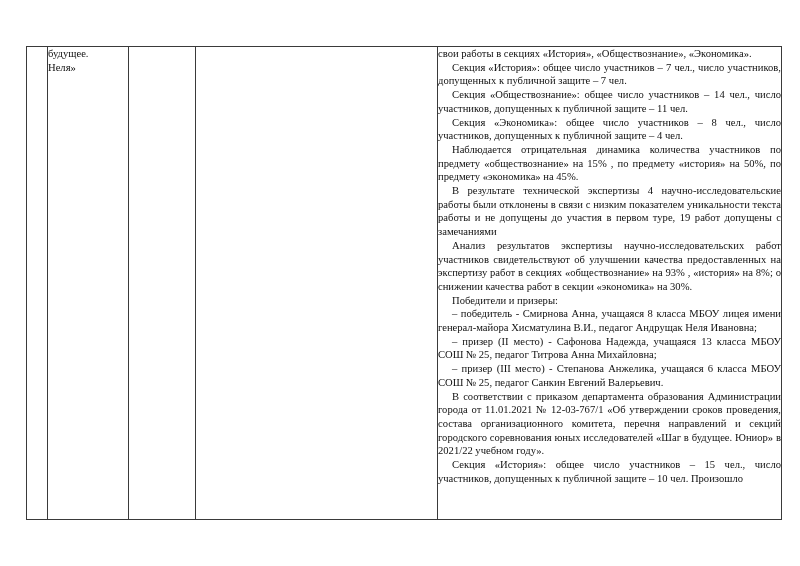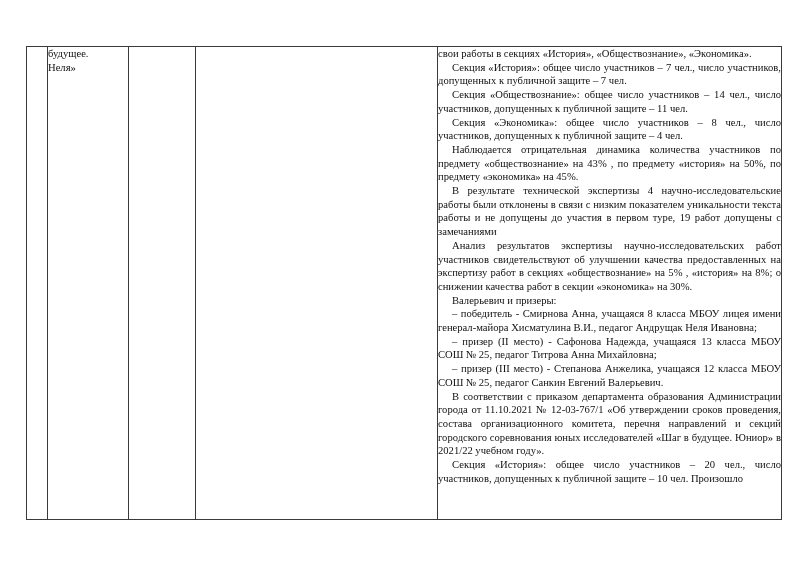--- a/index.html
+++ b/index.html
@@ -80,26 +80,26 @@
         <div>будущее.</div>
         <div>Неля»</div>
       </td>
       <td></td>
       <td></td>
       <td class="cell-text">
         <p class="para justify-last" style="text-align-last:left">свои работы в секциях «История», «Обществознание», «Экономика».</p>
         <p class="para indent">Секция «История»: общее число участников – 7 чел., число участников, допущенных к публичной защите – 7 чел.</p>
         <p class="para indent">Секция «Обществознание»: общее число участников – 14 чел., число участников, допущенных к публичной защите – 11 чел.</p>
         <p class="para indent">Секция «Экономика»: общее число участников – 8 чел., число участников, допущенных к публичной защите – 4 чел.</p>
-        <p class="para indent">Наблюдается отрицательная динамика количества участников по предмету «обществознание» на 43% , по предмету «история» на 50%, по предмету «экономика» на 45%.</p>
+        <p class="para indent">Наблюдается отрицательная динамика количества участников по предмету «обществознание» на 15% , по предмету «история» на 50%, по предмету «экономика» на 45%.</p>
         <p class="para indent">В результате технической экспертизы 4 научно-исследовательские работы были отклонены в связи с низким показателем уникальности текста работы и не допущены до участия в первом туре, 19 работ допущены с замечаниями</p>
-        <p class="para indent">Анализ результатов экспертизы научно-исследовательских работ участников свидетельствуют об улучшении качества предоставленных на экспертизу работ в секциях «обществознание» на 5% , «история» на 8%; о снижении качества работ в секции «экономика» на 30%.</p>
-        <p class="para indent">Валерьевич и призеры:</p>
+        <p class="para indent">Анализ результатов экспертизы научно-исследовательских работ участников свидетельствуют об улучшении качества предоставленных на экспертизу работ в секциях «обществознание» на 93% , «история» на 8%; о снижении качества работ в секции «экономика» на 30%.</p>
+        <p class="para indent">Победители и призеры:</p>
         <p class="para indent">– победитель - Смирнова Анна, учащаяся 8 класса МБОУ лицея имени генерал-майора Хисматулина В.И., педагог Андрущак Неля Ивановна;</p>
         <p class="para indent">– призер (II место) - Сафонова Надежда, учащаяся 13 класса МБОУ СОШ № 25, педагог Титрова Анна Михайловна;</p>
-        <p class="para indent">– призер (III место) - Степанова Анжелика, учащаяся 12 класса МБОУ СОШ № 25, педагог Санкин Евгений Валерьевич.</p>
-        <p class="para indent">В соответствии с приказом департамента образования Администрации города от 11.10.2021 № 12-03-767/1 «Об утверждении сроков проведения, состава организационного комитета, перечня направлений и секций городского соревнования юных исследователей «Шаг в будущее. Юниор» в 2021/22 учебном году».</p>
-        <p class="para indent">Секция «История»: общее число участников – 20 чел., число участников, допущенных к публичной защите – 10 чел. Произошло</p>
+        <p class="para indent">– призер (III место) - Степанова Анжелика, учащаяся 6 класса МБОУ СОШ № 25, педагог Санкин Евгений Валерьевич.</p>
+        <p class="para indent">В соответствии с приказом департамента образования Администрации города от 11.01.2021 № 12-03-767/1 «Об утверждении сроков проведения, состава организационного комитета, перечня направлений и секций городского соревнования юных исследователей «Шаг в будущее. Юниор» в 2021/22 учебном году».</p>
+        <p class="para indent">Секция «История»: общее число участников – 15 чел., число участников, допущенных к публичной защите – 10 чел. Произошло</p>
       </td>
     </tr>
   </tbody>
     </table>
 </div>
 
 </body></html>

